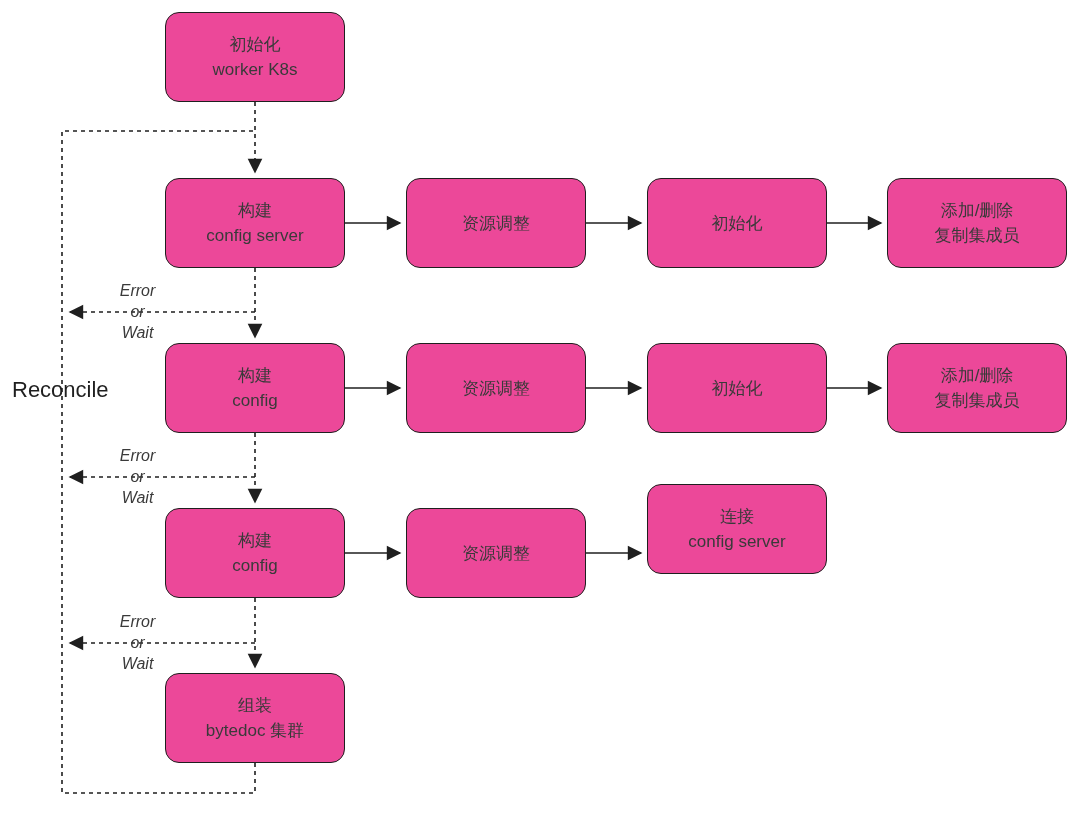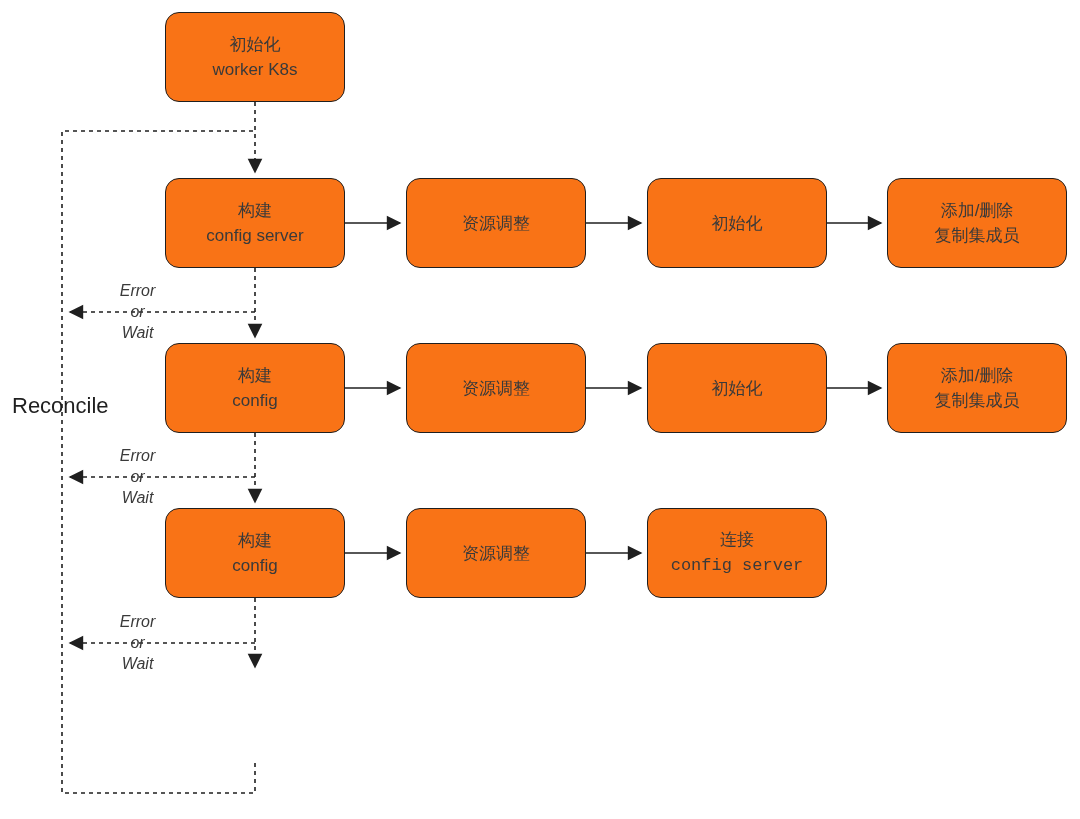--- a/index.html
+++ b/index.html
@@ -10,21 +10,21 @@
     font-family:"Liberation Sans","DejaVu Sans",sans-serif;
     overflow:hidden;
   }
   #connectors{position:absolute;left:0;top:0;width:1080px;height:819px;}
   .node{
     position:absolute;
     width:180px;height:90px;
     box-sizing:border-box;
     border:1.5px solid #1f1f1f;
     border-radius:14px;
-    background:#f97316;
+    background:#ec4899;
     display:flex;flex-direction:column;
     align-items:center;justify-content:center;
     font-size:17px;line-height:25px;
     color:#3a3a3a;
     text-align:center;
     z-index:2;
   }
   .edge-label{
     position:absolute;
     left:95px;width:85px;
@@ -33,21 +33,20 @@
     color:#3a3a3a;
     z-index:3;
     font-style:italic;
   }
   .reconcile{
     position:absolute;
     left:12px;top:377px;
     font-size:22px;
     color:#1f1f1f;
     z-index:3;
-    margin-top:16px;
   }
   .watermark{
     position:absolute;
     right:23px;top:773px;
     font-size:20px;
     color:#c6c6c6;
     z-index:3;
   }
 </style>
 </head>
@@ -122,25 +121,29 @@
     <span>复制集成员</span>
   </div>
 
   <div class="node" style="left:165px;top:508px;">
     <span>构建</span>
     <span>config</span>
   </div>
   <div class="node" style="left:406px;top:508px;">
     <span>资源调整</span>
   </div>
-  <div class="node" style="left:647px;top:508px;font-family:Liberation Mono, monospace;">
+  <div class="node" style="left:647px;top:484px;">
     <span>连接</span>
     <span>config server</span>
   </div>
 
+  <div class="node" style="left:165px;top:673px;">
+    <span>组装</span>
+    <span>bytedoc 集群</span>
+  </div>
 
   <div class="edge-label" style="top:280px;">
     <div>Error</div>
     <div>or</div>
     <div>Wait</div>
   </div>
   <div class="edge-label" style="top:445px;">
     <div>Error</div>
     <div>or</div>
     <div>Wait</div>

